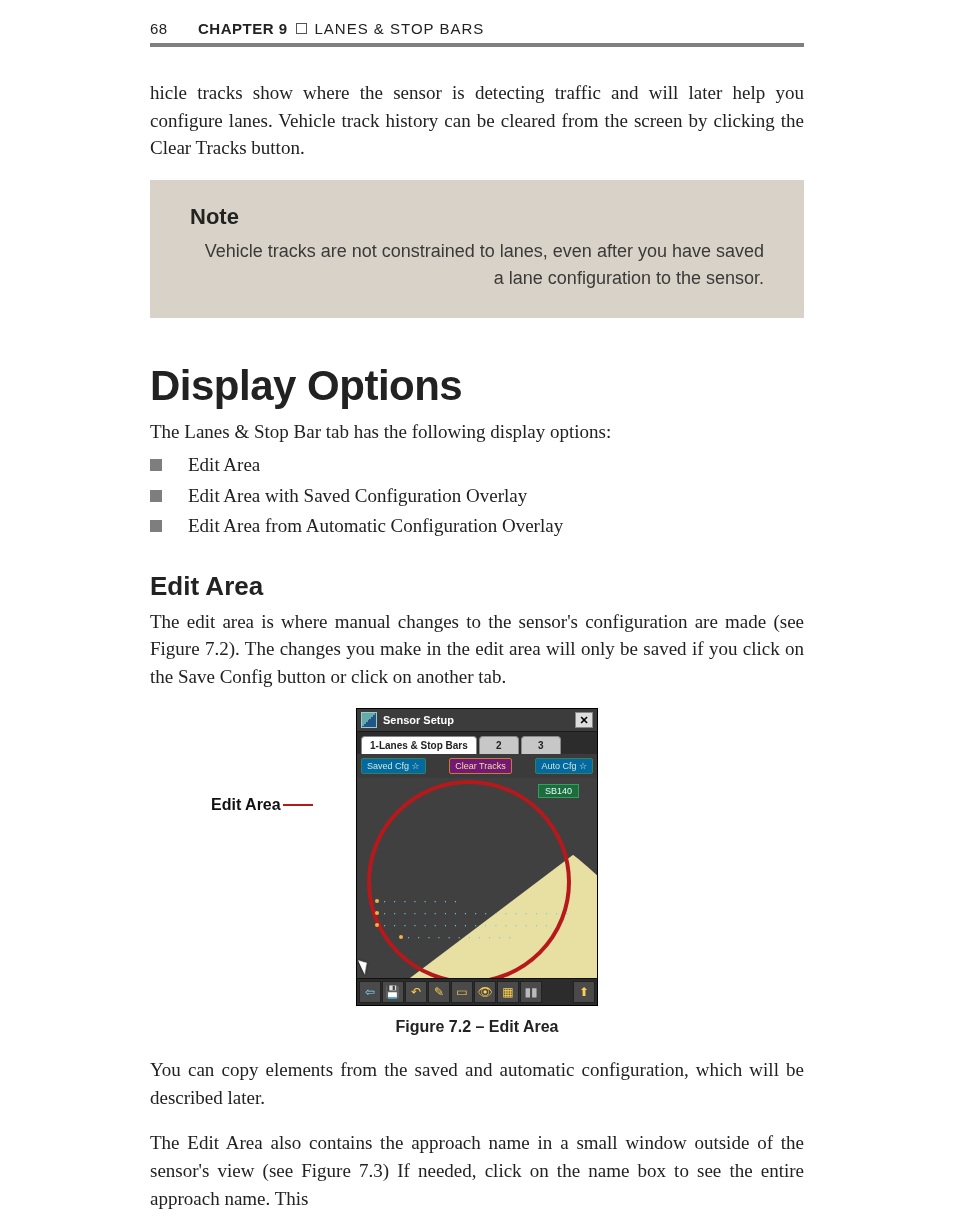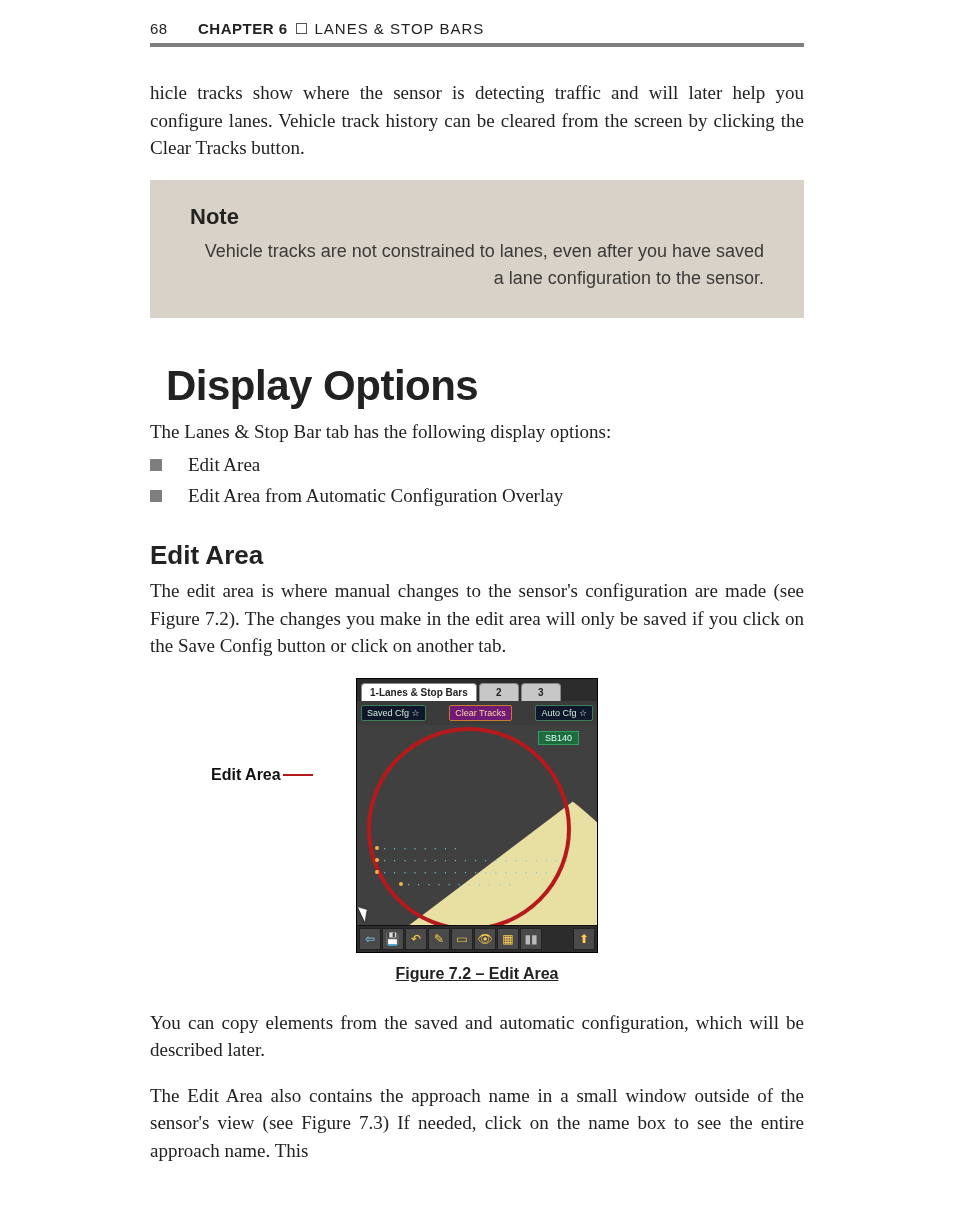--- a/index.html
+++ b/index.html
@@ -58,21 +58,21 @@
     font-family: 'Arial Narrow', Arial, sans-serif;
     font-size: 18px;
     color: #3a3a38;
     line-height: 1.5;
     text-align: right;
   }
   h1.section {
     font-family: 'Arial Narrow', Arial, sans-serif;
     font-weight: 900;
     font-size: 42px;
-    margin: 0 0 8px 16px;
+    margin: 0 0 8px 0;
     letter-spacing: -0.5px;
   }
   h2.subsection {
     font-family: 'Arial Narrow', Arial, sans-serif;
     font-weight: 800;
     font-size: 26px;
     margin: 30px 0 6px 0;
   }
   ul.bullets {
     list-style: none;
@@ -173,21 +173,21 @@
     display: flex;
     justify-content: space-between;
     padding: 4px;
     background: #3b3b3b;
     gap: 4px;
   }
   .chip {
     font-size: 9px;
     padding: 2px 5px;
     border: 1px solid #3b7d58;
-    background: #0f172a;
+    background: #0369a1;
     color: #cfe9d8;
     border-radius: 2px;
   }
   .chip.orange {
     border-color: #c97a2a;
     background: #701a75;
     color: #ffd9a6;
   }
   .canvas {
     position: relative;
@@ -261,59 +261,64 @@
     border:1px solid #222;
   }
   .tbtn.blue{color:#7fd6ff;}
   .tbtn.grey{color:#bbb;}
   .tbtn.last{margin-left:auto;margin-right:0;}
   .fig-caption{
     font-family:'Arial Narrow',Arial,sans-serif;
     font-weight:700;
     font-size:16px;
     text-align:center;
-    margin:12px 0 26px 0;
-    text-decoration:underline;
+    margin:12px 0 20px 0;
   }
 </style>
 </head>
 <body>
 
 <div class="page">
 
   <div class="header-line">
     <span class="pgnum">68</span>
-    <span class="chap">CHAPTER 6</span>
+    <span class="chap">CHAPTER 9</span>
     <span class="sq"></span>
     <span class="title">LANES &amp; STOP BARS</span>
   </div>
 
   <p class="body-text">hicle tracks show where the sensor is detecting traffic and will later help you configure lanes. Vehicle track history can be cleared from the screen by clicking the Clear Tracks button.</p>
 
   <div class="note-box">
     <div class="note-title">Note</div>
     <div class="note-text">Vehicle tracks are not constrained to lanes, even after you have saved a lane configuration to the sensor.</div>
   </div>
 
   <h1 class="section">Display Options</h1>
   <p class="body-text" style="margin-bottom:6px">The Lanes &amp; Stop Bar tab has the following display options:</p>
 
   <ul class="bullets">
     <li>Edit Area</li>
+    <li>Edit Area with Saved Configuration Overlay</li>
     <li>Edit Area from Automatic Configuration Overlay</li>
   </ul>
 
   <h2 class="subsection">Edit Area</h2>
   <p class="body-text">The edit area is where manual changes to the sensor's configuration are made (see Figure 7.2). The changes you make in the edit area will only be saved if you click on the Save Config button or click on another tab.</p>
 
   <div class="figure-wrap">
     <div class="edit-area-label">Edit Area</div>
     <div class="edit-area-line"></div>
 
     <div class="app-window">
+      <div class="titlebar">
+        <span class="logo"></span>
+        <span>Sensor Setup</span>
+        <span class="closebox">✕</span>
+      </div>
       <div class="tabrow">
         <div class="tab active">1-Lanes &amp; Stop Bars</div>
         <div class="tab sm">2</div>
         <div class="tab sm">3</div>
       </div>
       <div class="btnrow">
         <span class="chip">Saved Cfg ☆</span>
         <span class="chip orange">Clear Tracks</span>
         <span class="chip">Auto Cfg ☆</span>
       </div>

